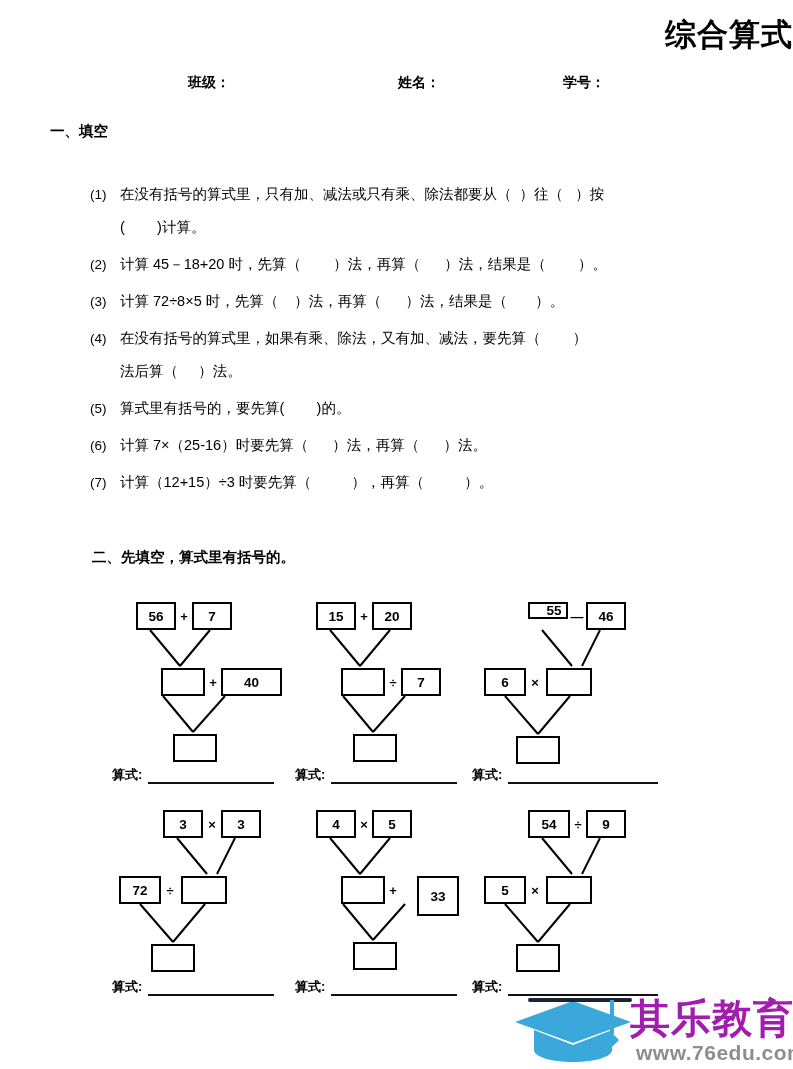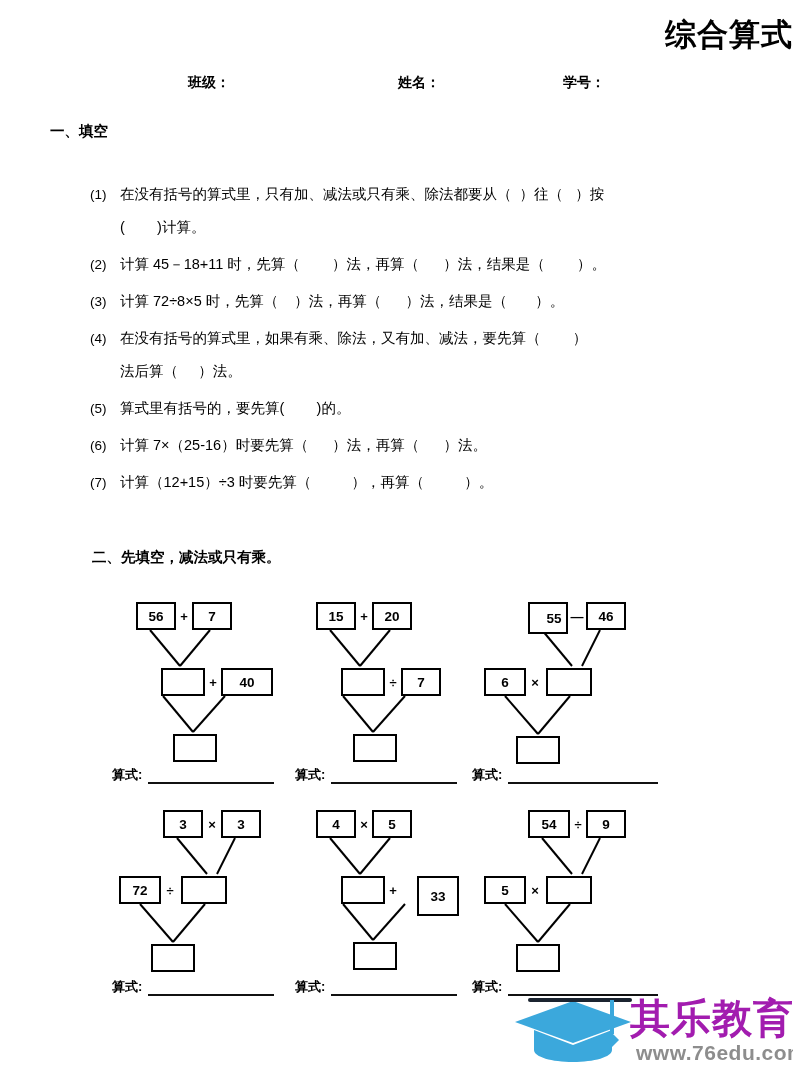--- a/index.html
+++ b/index.html
@@ -226,21 +226,21 @@
       </div>
       <div class="fill-line">
         <span class="fill-indent"></span>
         <span class="fill-text">(        )计算。</span>
       </div>
     </div>
 
     <div class="fill-item">
       <div class="fill-line">
         <span class="fill-num">(2)</span>
-        <span class="fill-text">计算 45－18+11 时，先算（        ）法，再算（      ）法，结果是（        ）。</span>
+        <span class="fill-text">计算 45－18+20 时，先算（        ）法，再算（      ）法，结果是（        ）。</span>
       </div>
     </div>
 
     <div class="fill-item">
       <div class="fill-line">
         <span class="fill-num">(3)</span>
         <span class="fill-text">计算 72÷8×5 时，先算（    ）法，再算（      ）法，结果是（       ）。</span>
       </div>
     </div>
 
@@ -271,39 +271,39 @@
 
     <div class="fill-item">
       <div class="fill-line">
         <span class="fill-num">(7)</span>
         <span class="fill-text">计算（12+15）÷3 时要先算（          ），再算（          ）。</span>
       </div>
     </div>
 
   </div>
 
-  <div class="sec-head sec-two">二、先填空，减法或只有乘。</div>
+  <div class="sec-head sec-two">二、先填空，算式里有括号的。</div>
 
   <div class="diagram-area">
 
     <div class="dia-row row1">
 
       <div class="dia-cell c0">
         <svg class="dia-svg" width="225" height="200">
           <line x1="45" y1="42" x2="75" y2="78" stroke="#000" stroke-width="2"></line>
           <line x1="105" y1="42" x2="75" y2="78" stroke="#000" stroke-width="2"></line>
           <line x1="58" y1="108" x2="88" y2="144" stroke="#000" stroke-width="2"></line>
           <line x1="120" y1="108" x2="88" y2="144" stroke="#000" stroke-width="2"></line>
         </svg>
         <div class="nbox" style="left:31px;  top:14px; width:40px; height:28px;">56</div>
         <div class="op" style="left:71px;  top:22px; width:16px;">+</div>
         <div class="nbox" style="left:87px;  top:14px; width:40px; height:28px;">7</div>
         <div class="nbox empty" style="left:56px; top:80px; width:44px; height:28px;"></div>
         <div class="op" style="left:100px; top:88px; width:16px;">+</div>
-        <div class="nbox" style="left:116px; top:80px; width:52px; height:28px;">40</div>
+        <div class="nbox" style="left:116px; top:80px; width:61px; height:28px;">40</div>
         <div class="nbox empty" style="left:68px; top:146px; width:44px; height:28px;"></div>
       </div>
 
       <div class="dia-cell c1">
         <svg class="dia-svg" width="225" height="200">
           <line x1="45" y1="42" x2="75" y2="78" stroke="#000" stroke-width="2"></line>
           <line x1="105" y1="42" x2="75" y2="78" stroke="#000" stroke-width="2"></line>
           <line x1="58" y1="108" x2="88" y2="144" stroke="#000" stroke-width="2"></line>
           <line x1="120" y1="108" x2="88" y2="144" stroke="#000" stroke-width="2"></line>
         </svg>
@@ -316,21 +316,21 @@
         <div class="nbox empty" style="left:68px; top:146px; width:44px; height:28px;"></div>
       </div>
 
       <div class="dia-cell c2">
         <svg class="dia-svg" width="225" height="200">
           <line x1="72" y1="42" x2="102" y2="78" stroke="#000" stroke-width="2"></line>
           <line x1="130" y1="42" x2="112" y2="78" stroke="#000" stroke-width="2"></line>
           <line x1="35" y1="108" x2="68" y2="146" stroke="#000" stroke-width="2"></line>
           <line x1="100" y1="108" x2="68" y2="146" stroke="#000" stroke-width="2"></line>
         </svg>
-        <div class="nbox" style="left:58px;  top:14px; width:40px; height:32px;padding-left:12px;">55</div>
+        <div class="nbox" style="left:58px;  top:14px; width:40px; height:17px;padding-left:12px;">55</div>
         <div class="op" style="left:98px;  top:22px; width:18px;">—</div>
         <div class="nbox" style="left:116px; top:14px; width:40px; height:28px;">46</div>
         <div class="nbox" style="left:14px;  top:80px; width:42px; height:28px;">6</div>
         <div class="op" style="left:56px;  top:88px; width:18px;">×</div>
         <div class="nbox empty" style="left:76px; top:80px; width:46px; height:28px;"></div>
         <div class="nbox empty" style="left:46px; top:148px; width:44px; height:28px;"></div>
       </div>
     </div>
 
     <div class="ans-row" style="top:178px;">

